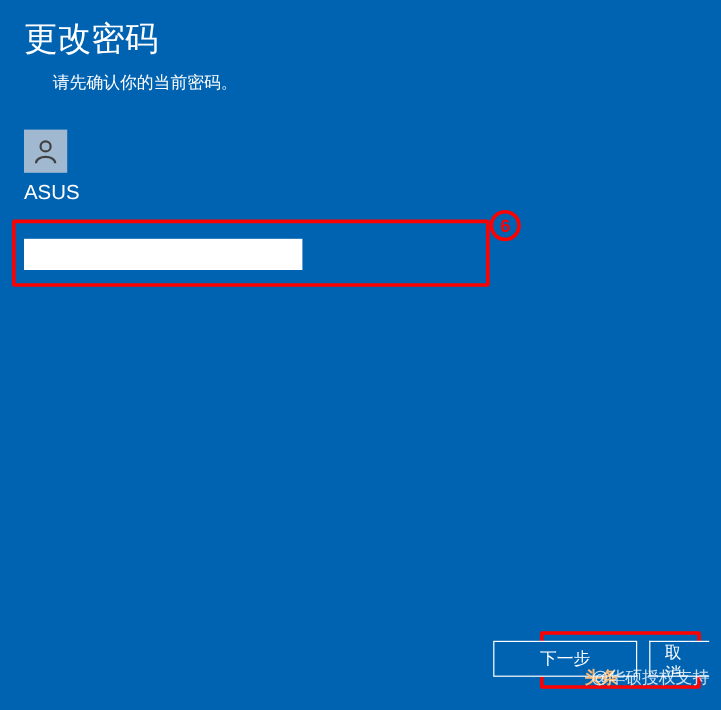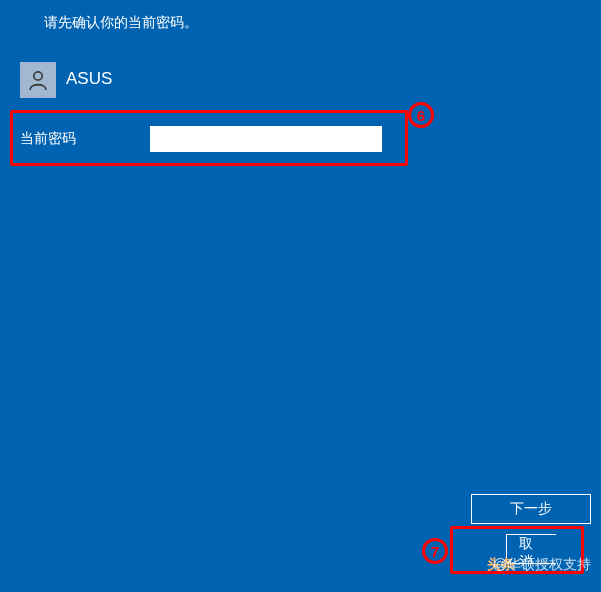--- a/index.html
+++ b/index.html
@@ -24,23 +24,24 @@
       font-weight: 300;
       margin-bottom: 8px;
     }
     .subtitle {
       font-size: 14px;
       font-weight: 300;
       margin-left: 24px;
     }
     .user-section {
       display: flex;
-      align-items: center;
+      align-items: flex-start;
       padding: 22px 20px 10px 20px;
       gap: 10px;
+      flex-direction: column;
     }
     .avatar-box {
       width: 36px;
       height: 36px;
       background: #a0b8d0;
       display: flex;
       align-items: center;
       justify-content: center;
     }
     .avatar-box svg {
@@ -101,21 +102,20 @@
       font-size: 14px;
       color: #000;
     }
     .footer {
       position: absolute;
       bottom: 28px;
       right: 10px;
       display: flex;
       align-items: center;
       gap: 10px;
-      flex-direction: column;
     }
     .highlight-box-2 {
       position: absolute;
       left: 450px;
       bottom: 18px;
       width: 134px;
       height: 48px;
       border: 3px solid #ff0000;
       border-radius: 2px;
       pointer-events: none;
@@ -174,38 +174,38 @@
       font-size: 14px;
       color: #fdba74;
       font-weight: bold;
       pointer-events: none;
     }
   </style>
 </head>
 <body>
 
 <div class="header">
+  <div class="title">更改密码</div>
   <div class="subtitle">请先确认你的当前密码。</div>
 </div>
 
 <div class="user-section">
   <div class="avatar-box">
     <svg viewBox="0 0 24 24">
       <circle cx="12" cy="8" r="4.2" fill="none" stroke="#404040" stroke-width="1.8"></circle>
       <path d="M4 22 C4 15, 20 15, 20 22" fill="none" stroke="#404040" stroke-width="1.8"></path>
     </svg>
   </div>
   <div class="username">ASUS</div>
 </div>
 
 <div class="form-section">
   <div class="highlight-box-1"></div>
   <div class="badge-6">6</div>
   <div class="form-row">
-    <div class="label">当前密码</div>
     <input type="password" class="password-input" value="" style="">
   </div>
 </div>
 
 <div class="highlight-box-2"></div>
 <div class="badge-7">7</div>
 
 <div class="footer">
   <button class="btn btn-next">下一步</button>
   <button class="btn btn-cancel-clip">取消</button>

